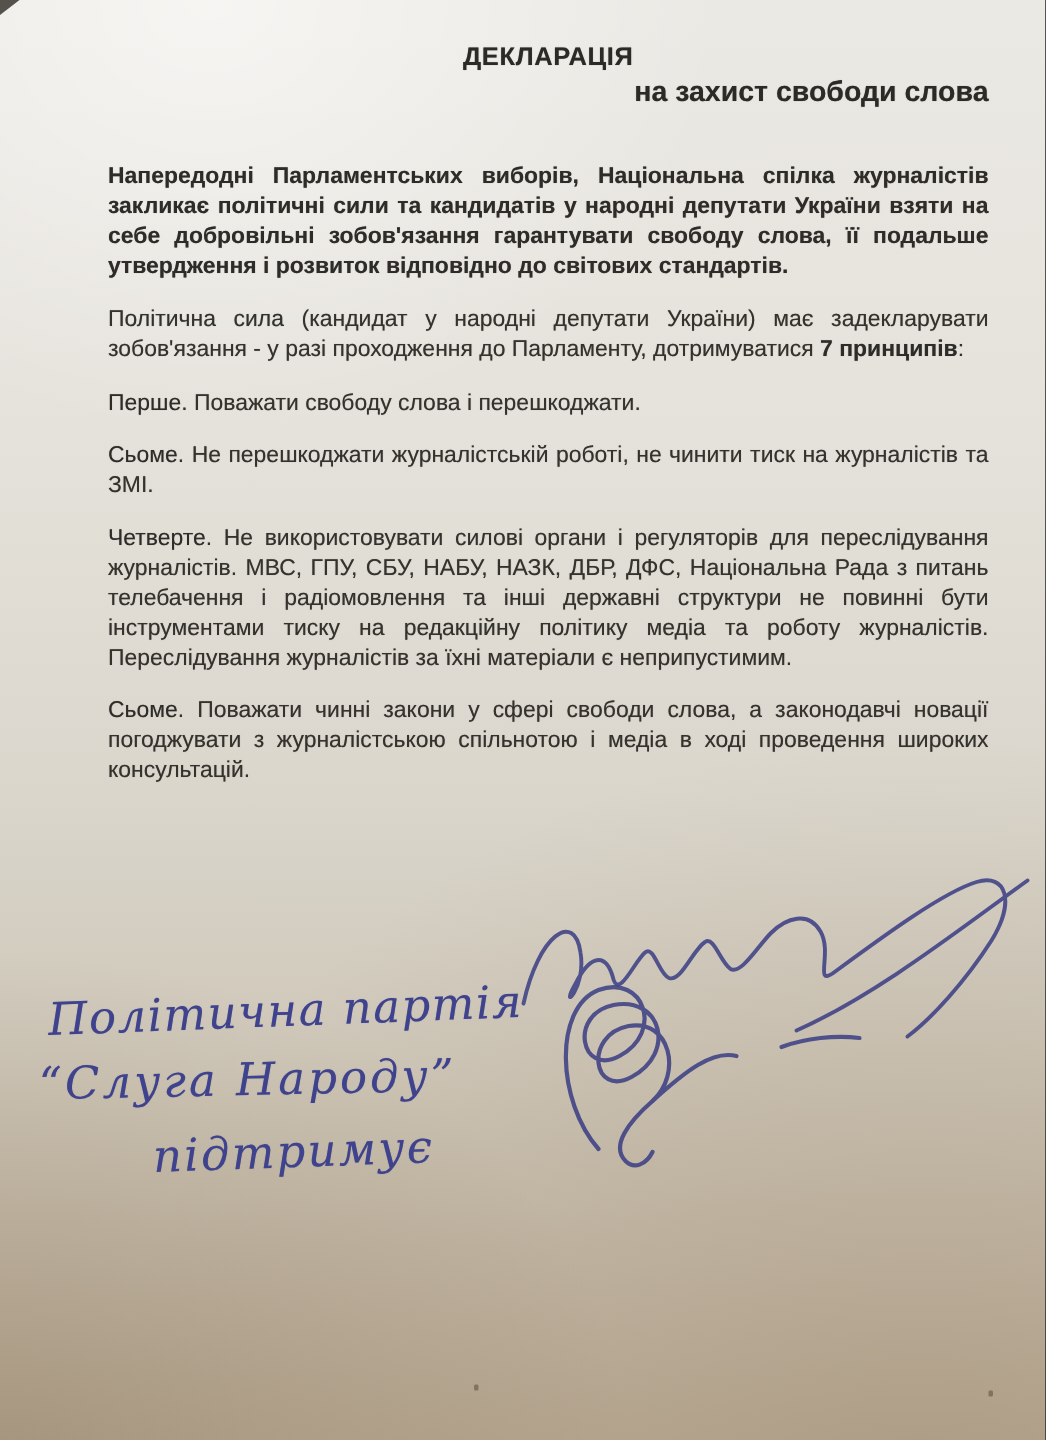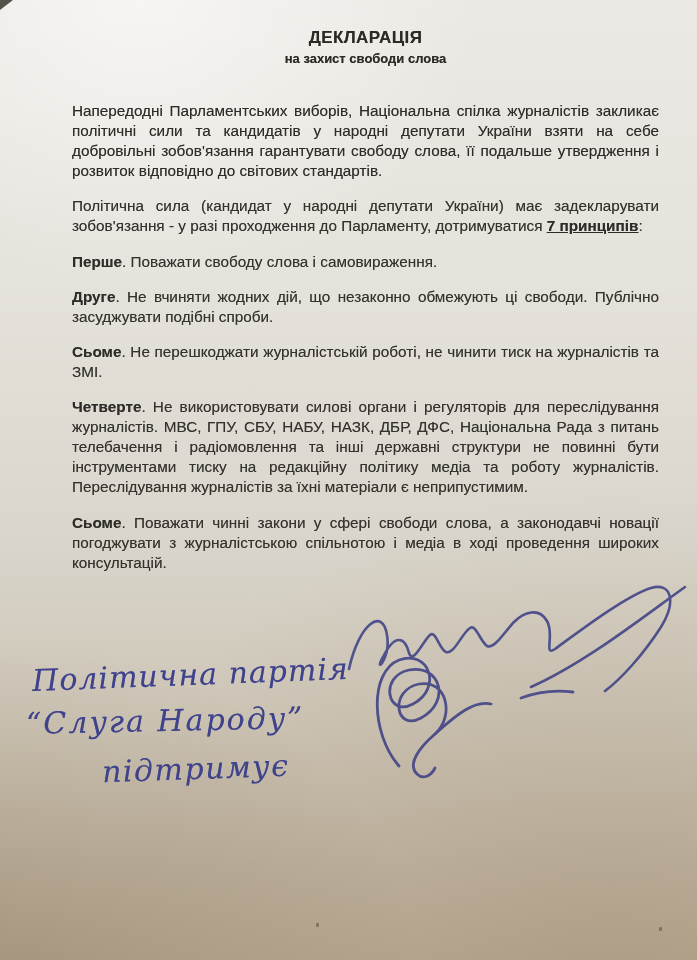--- a/index.html
+++ b/index.html
@@ -17,30 +17,30 @@
     position:absolute; top:0; left:0; width:0; height:0;
     border-top:10px solid rgba(58,54,47,0.85);
     border-right:13px solid transparent;
   }
   .doc { position:absolute; left:72px; right:38px; top:28px; }
   .title {
     text-align:center; font-weight:bold; font-size:17px; letter-spacing:0.4px;
     color:#2b2a26; text-shadow:0 0 0.6px rgba(40,38,33,0.55);
   }
   .subtitle {
-    text-align:center; font-weight:bold; font-size:13px; margin-top:3px;
+    text-align:right; font-weight:bold; font-size:19px; margin-top:3px;
     color:#2b2a26; text-shadow:0 0 0.6px rgba(40,38,33,0.55);
   }
   .para {
     font-size:15.3px; line-height:20px; text-align:justify; margin-top:11px;
     color:#34322d; text-shadow:0 0 0.5px rgba(45,42,37,0.5);
   }
-  .intro { margin-top:35px; font-weight:normal; color:#2d2c28; }
-  .lead { font-weight:bold; color:#2d2c28; }
-  .boldnum { font-weight:bold; color:#2d2c28;text-decoration:underline; }
+  .intro { margin-top:35px; font-weight:bold; color:#2d2c28; }
+  .lead { font-weight:normal; color:#2d2c28; }
+  .boldnum { font-weight:bold; color:#2d2c28; }
   .hw {
     position:absolute; color:#3f428c;
     font-family:"DejaVu Serif", serif; font-style:italic;
     text-shadow:0 0 0.6px rgba(63,66,140,0.45);
     white-space:nowrap;
   }
   .hw1 { left:32px;  top:657px; font-size:30px; letter-spacing:1px;  transform:rotate(-2.2deg); }
   .hw2 { left:26px;  top:703px; font-size:30px; letter-spacing:2px;  transform:rotate(-1.2deg); }
   .hw3 { left:102px; top:751px; font-size:30px; letter-spacing:1.5px; transform:rotate(-2deg); }
   .sig { position:absolute; }
@@ -57,23 +57,22 @@
   <div class="corner-notch"></div>
 
   <div class="doc">
     <div class="title">ДЕКЛАРАЦІЯ</div>
     <div class="subtitle">на захист свободи слова</div>
 
     <p class="para intro">Напередодні Парламентських виборів, Національна спілка журналістів закликає політичні сили та кандидатів у народні депутати України взяти на себе добровільні зобов'язання гарантувати свободу слова, її подальше утвердження і розвиток відповідно до світових стандартів.</p>
 
     <p class="para"><span>Політична сила (кандидат у народні депутати України) має задекларувати зобов'язання - у разі проходження до Парламенту, дотримуватися </span><span class="boldnum">7 принципів</span><span>:</span></p>
 
-    <p class="para"><span class="lead">Перше</span><span>. Поважати свободу слова і самовираження.</span></p>
+    <p class="para"><span class="lead">Перше</span><span>. Поважати свободу слова і перешкоджати.</span></p>
 
-    <p class="para"><span class="lead">Друге</span><span>. Не вчиняти жодних дій, що незаконно обмежують ці свободи. Публічно засуджувати подібні спроби.</span></p>
 
     <p class="para"><span class="lead">Сьоме</span><span>. Не перешкоджати журналістській роботі, не чинити тиск на журналістів та ЗМІ.</span></p>
 
     <p class="para"><span class="lead">Четверте</span><span>. Не використовувати силові органи і регуляторів для переслідування журналістів. МВС, ГПУ, СБУ, НАБУ, НАЗК, ДБР, ДФС, Національна Рада з питань телебачення і радіомовлення та інші державні структури не повинні бути інструментами тиску на редакційну політику медіа та роботу журналістів. Переслідування журналістів за їхні матеріали є неприпустимим.</span></p>
 
 
 
     <p class="para"><span class="lead">Сьоме</span><span>. Поважати чинні закони у сфері свободи слова, а законодавчі новації погоджувати з журналістською спільнотою і медіа в ході проведення широких консультацій.</span></p>
   </div>
 

